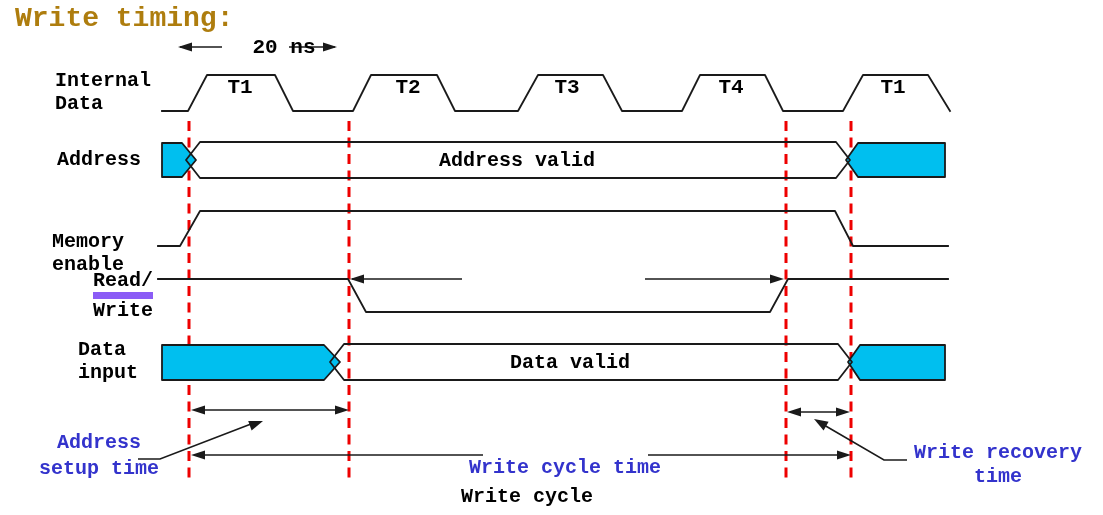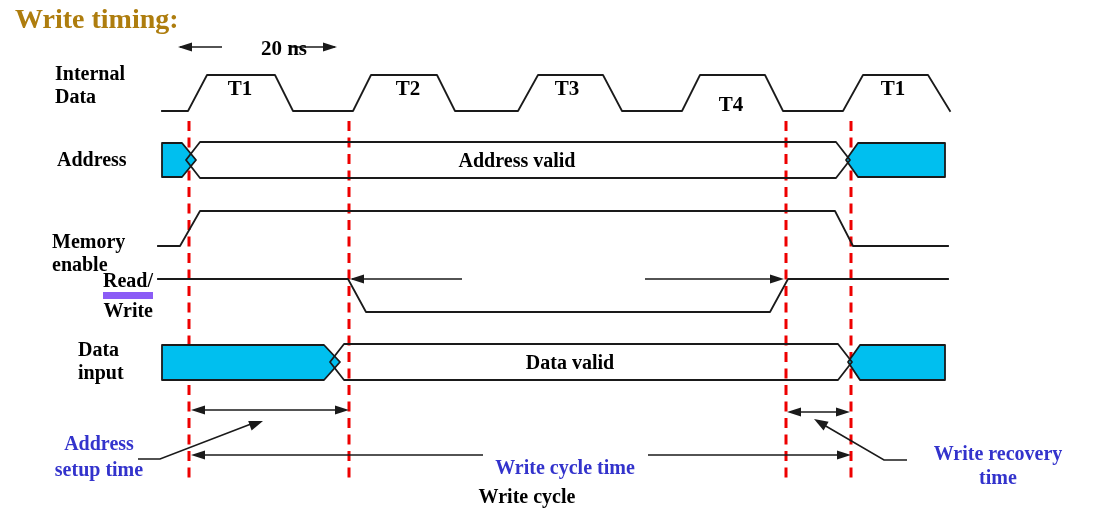--- a/index.html
+++ b/index.html
@@ -5,21 +5,21 @@
   :root{
     --ink:#1a1a1a;
     --title:#AE7D0E;
     --blue:#3333CC;
     --red:#EE0000;
     --cyan:#00BFEF;
   }
   html,body{margin:0;padding:0;background:#fff;}
   #stage{
     position:relative;width:1103px;height:515px;background:#fff;overflow:hidden;
-    font-family:Liberation Serif, serif;font-weight:bold;color:#000;
+    font-family:Liberation Mono, monospace;font-weight:bold;color:#000;
   }
   #wave-svg{position:absolute;left:0;top:0;}
   .lbl{position:absolute;white-space:nowrap;}
   .title{left:15px;top:3px;font-size:28px;color:var(--title);}
   .rowlbl{font-size:20px;line-height:23px;color:#000;}
   .ctr{transform:translateX(-50%);}
   .tlab{font-size:21px;color:#000;}
   .blue{color:var(--blue);}
   .f20{font-size:20px;}
   .f21{font-size:21px;margin-left:28px;}
@@ -85,29 +85,29 @@
     <polygon class="head" points="850,412 836,407.5 836,416.5"></polygon>
 
     <polyline class="thin" points="824,425 884,460 907,460"></polyline>
     <polygon class="head" points="814,419 828.6,421.8 823.6,430.4"></polygon>
   </svg>
 
   <div class="lbl title">Write timing:</div>
 
   <div class="lbl f21 ctr" style="left:256px;top:36px;">20 ns</div>
 
-  <div class="lbl rowlbl" style="left:55px;top:62px;">
+  <div class="lbl rowlbl" style="left:55px;top:69px;">
     <div>Internal</div>
     <div>Data</div>
   </div>
 
   <div class="lbl tlab ctr" style="left:240px;top:76px;">T1</div>
   <div class="lbl tlab ctr" style="left:408px;top:76px;text-align:center;">T2</div>
   <div class="lbl tlab ctr" style="left:567px;top:76px;">T3</div>
-  <div class="lbl tlab ctr" style="left:731px;top:92px;">T4</div>
+  <div class="lbl tlab ctr" style="left:731px;top:76px;">T4</div>
   <div class="lbl tlab ctr" style="left:893px;top:76px;">T1</div>
 
   <div class="lbl rowlbl" style="left:57px;top:148px;">Address</div>
   <div class="lbl f20 ctr" style="left:517px;top:149px;">Address valid</div>
 
   <div class="lbl rowlbl" style="left:52px;top:206px;margin-top:24px;">
     <div>Memory</div>
     <div>enable</div>
   </div>
 

